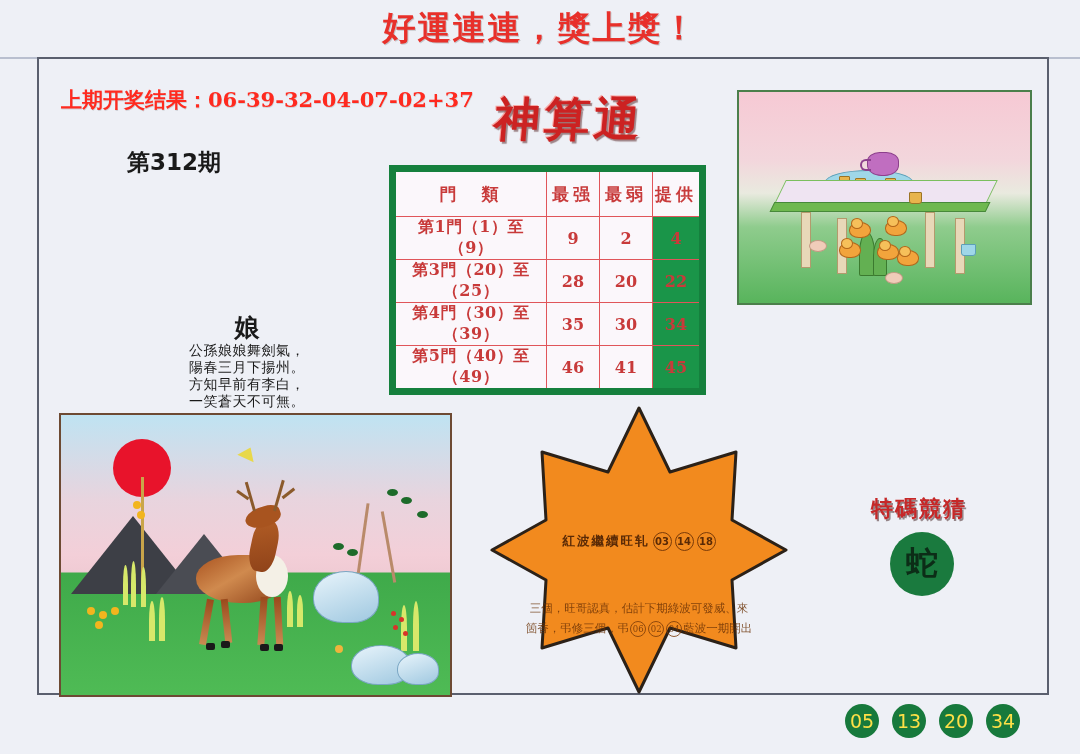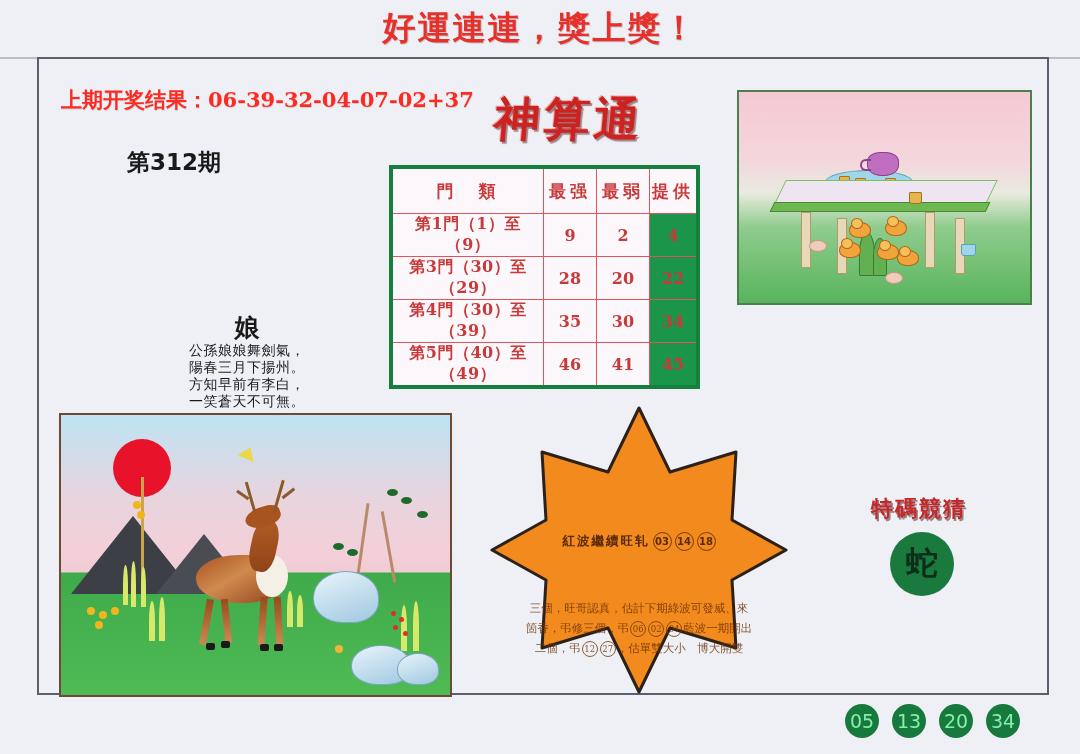--- a/index.html
+++ b/index.html
@@ -47,21 +47,21 @@
     color:#cc2222;
     text-shadow:2px 2px 1px rgba(60,0,0,.45), -1px -1px 0 rgba(255,120,110,.6);
     transform:skewX(-5deg);
   }
 
   
   #tbl{
     position:absolute;left:350px;top:106px;
     border-collapse:collapse;
     background:#fbf7fb;
-    border:4px solid #15803d;
+    border:7px solid #15803d;
   }
   #tbl td,#tbl th{
     border:1.5px solid #e0555a;
     text-align:center;
     font-family:"DejaVu Serif","Liberation Serif",serif;
     color:#c83a3a;
     padding:0;
   }
   #tbl thead th{
     height:44px;font-size:17px;font-weight:bold;letter-spacing:4px;
@@ -188,21 +188,21 @@
     position:absolute;left:851px;top:473px;width:64px;height:64px;border-radius:50%;
     background:#1a7a3e;display:flex;align-items:center;justify-content:center;
     font-family:"DejaVu Serif","Liberation Serif",serif;
     font-size:32px;font-weight:bold;color:#0c2d17;
   }
   #balls{position:absolute;left:806px;top:645px;display:flex;gap:13px;}
   .ball{
     width:34px;height:34px;border-radius:50%;background:#17793c;
     display:flex;align-items:center;justify-content:center;
     font-family:"DejaVu Sans","Liberation Sans",sans-serif;
-    font-size:19px;color:#86efac;
+    font-size:19px;color:#fde047;
   }
 </style>
 </head>
 <body>
 
 <div id="banner">
   <div id="banner-title">好運連連，獎上獎！</div>
 </div>
 
 <div id="frame">
@@ -225,21 +225,21 @@
       </tr>
     </thead>
     <tbody>
       <tr>
         <td class="t-cat">第1門（1）至（9）</td>
         <td class="t-num">9</td>
         <td class="t-num">2</td>
         <td class="t-give">4</td>
       </tr>
       <tr>
-        <td class="t-cat">第3門（30）至（29）</td>
+        <td class="t-cat">第3門（20）至（25）</td>
         <td class="t-num">28</td>
         <td class="t-num">20</td>
         <td class="t-give">22</td>
       </tr>
       <tr>
         <td class="t-cat">第4門（30）至（39）</td>
         <td class="t-num">35</td>
         <td class="t-num">30</td>
         <td class="t-give">34</td>
       </tr>
@@ -355,23 +355,20 @@
         <span>紅波繼續旺轧</span>
         <span class="sball">03</span>
         <span class="sball">14</span>
         <span class="sball">18</span>
       </div>
       <div id="star-body">
         <div>三個，旺哥認真，估計下期綠波可發威、來</div>
         <div>
           <span>箇香，弔修三個，弔</span><span class="ib">06</span><span class="ib">02</span><span class="ib">04</span><span>藍波一期開出</span>
         </div>
-        <div>
-          <span>二個，弔</span><span class="ib">12</span><span class="ib">27</span><span>，估單雙大小　博大開雙</span>
-        </div>
       </div>
     </div>
   </div>
 
   <div id="tema-title">特碼競猜</div>
   <div id="zodiac">蛇</div>
 
   <div id="balls">
     <div class="ball">05</div>
     <div class="ball">13</div>

